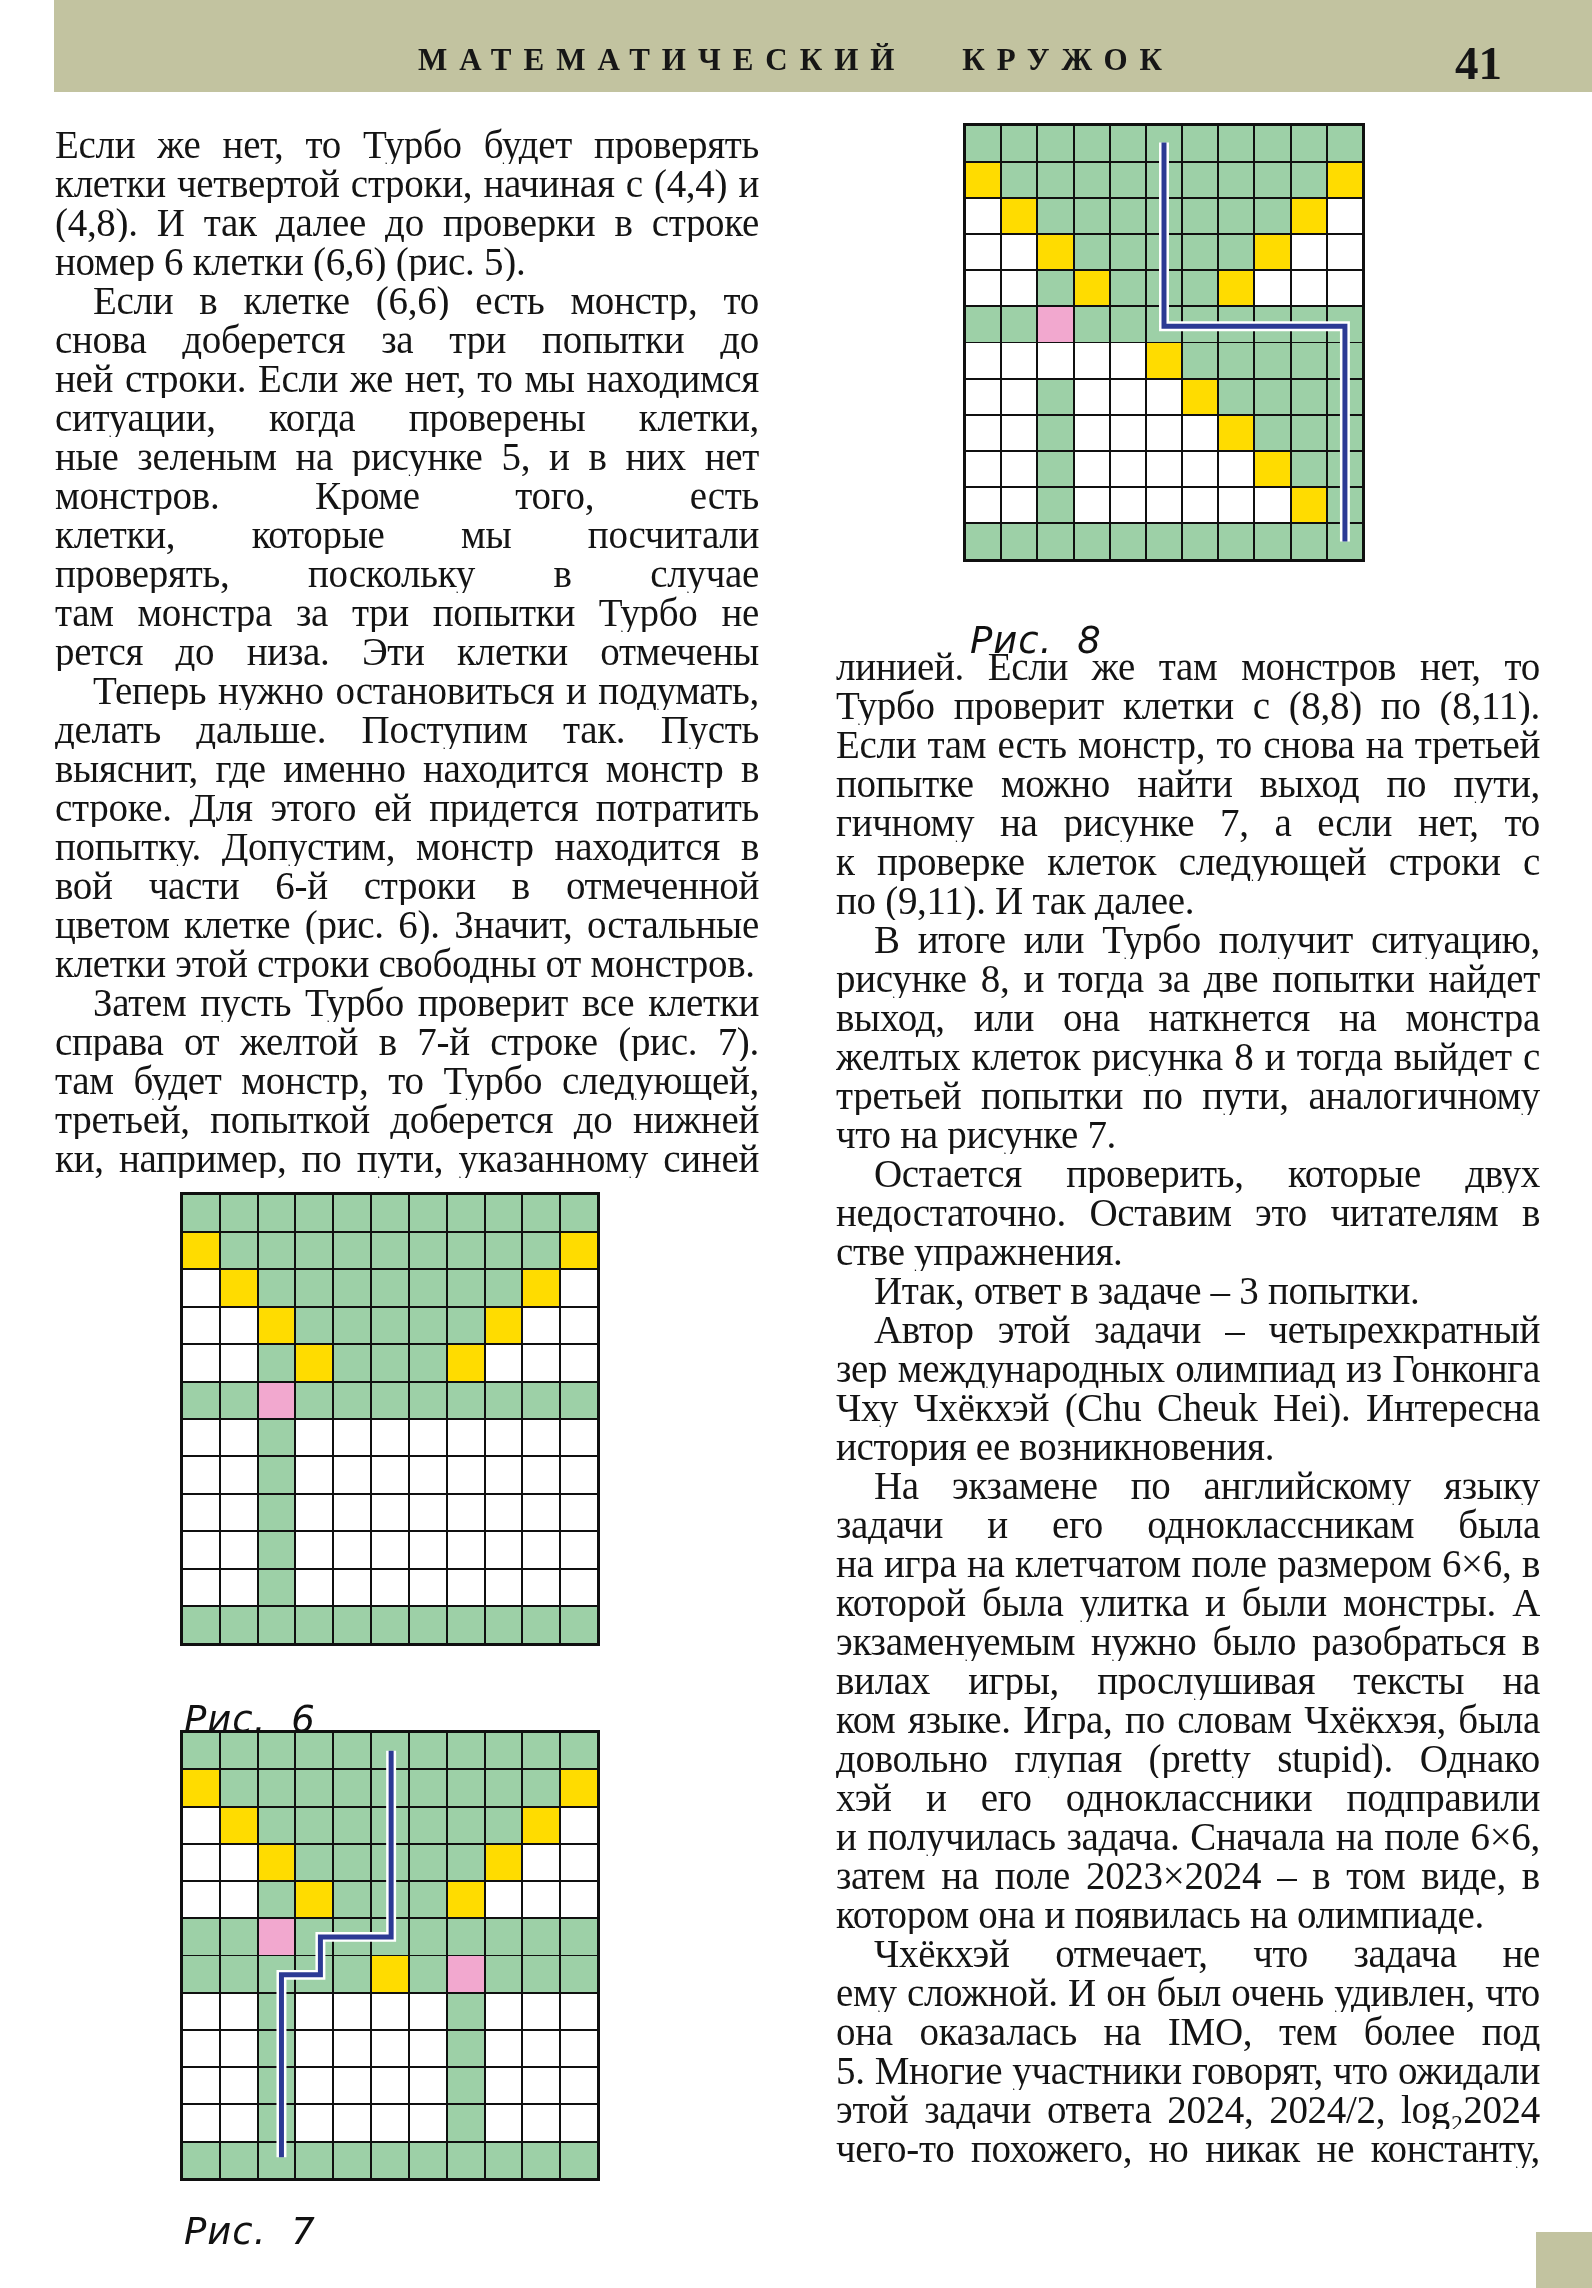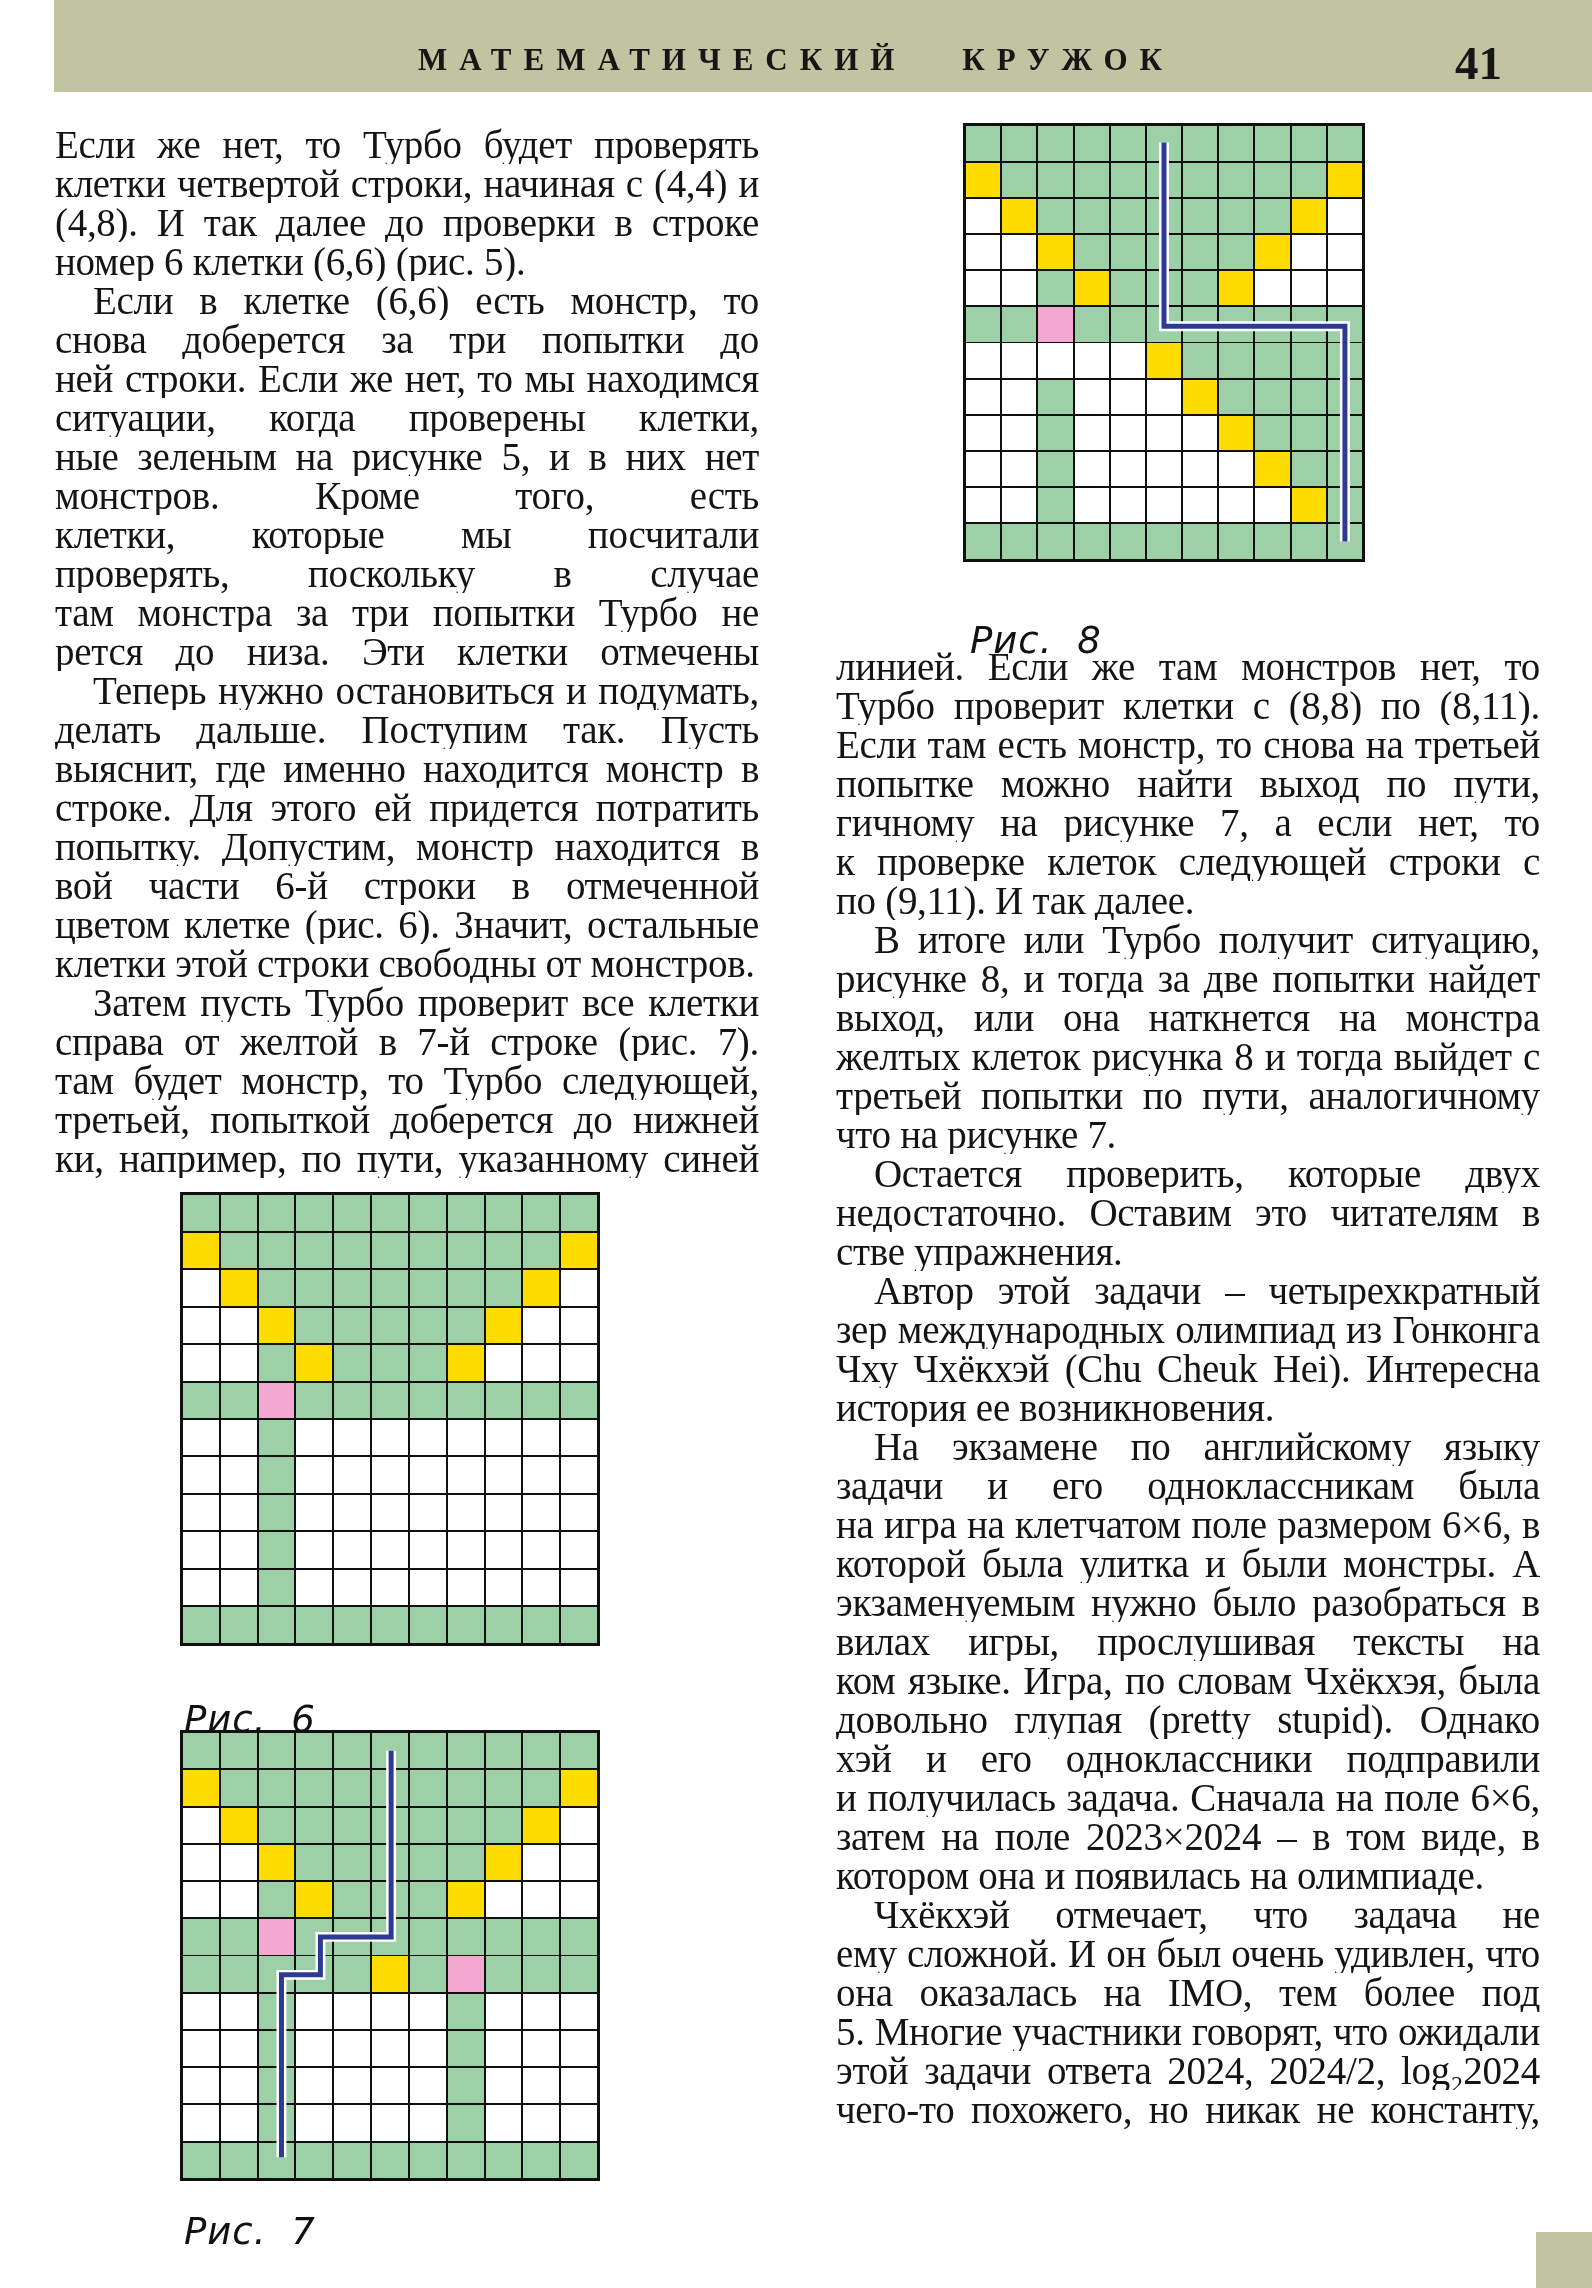--- a/index.html
+++ b/index.html
@@ -82,20 +82,21 @@
     <div class="ln e">по (9,11). И так далее.</div>
     <div class="ln i">В итоге или Турбо получит ситуацию, как на</div>
     <div class="ln">рисунке 8, и тогда за две попытки найдет</div>
     <div class="ln">выход, или она наткнется на монстра правее</div>
     <div class="ln">желтых клеток рисунка 8 и тогда выйдет с</div>
     <div class="ln">третьей попытки по пути, аналогичному тому,</div>
     <div class="ln e">что на рисунке 7.</div>
     <div class="ln i">Остается проверить, которые двух попыток</div>
     <div class="ln">недостаточно. Оставим это читателям в каче-</div>
     <div class="ln e">стве упражнения.</div>
+    <div class="ln i e">Итак, ответ в задаче – 3 попытки.</div>
     <div class="ln i">Автор этой задачи – четырехкратный при-</div>
     <div class="ln">зер международных олимпиад из Гонконга</div>
     <div class="ln">Чху Чхёкхэй (Chu Cheuk Hei). Интересна</div>
     <div class="ln e">история ее возникновения.</div>
     <div class="ln i">На экзамене по английскому языку автору</div>
     <div class="ln">задачи и его одноклассникам была предложе-</div>
     <div class="ln">на игра на клетчатом поле размером 6×6, в</div>
     <div class="ln">которой была улитка и были монстры. А</div>
     <div class="ln">экзаменуемым нужно было разобраться в пра-</div>
     <div class="ln">вилах игры, прослушивая тексты на английс-</div>

